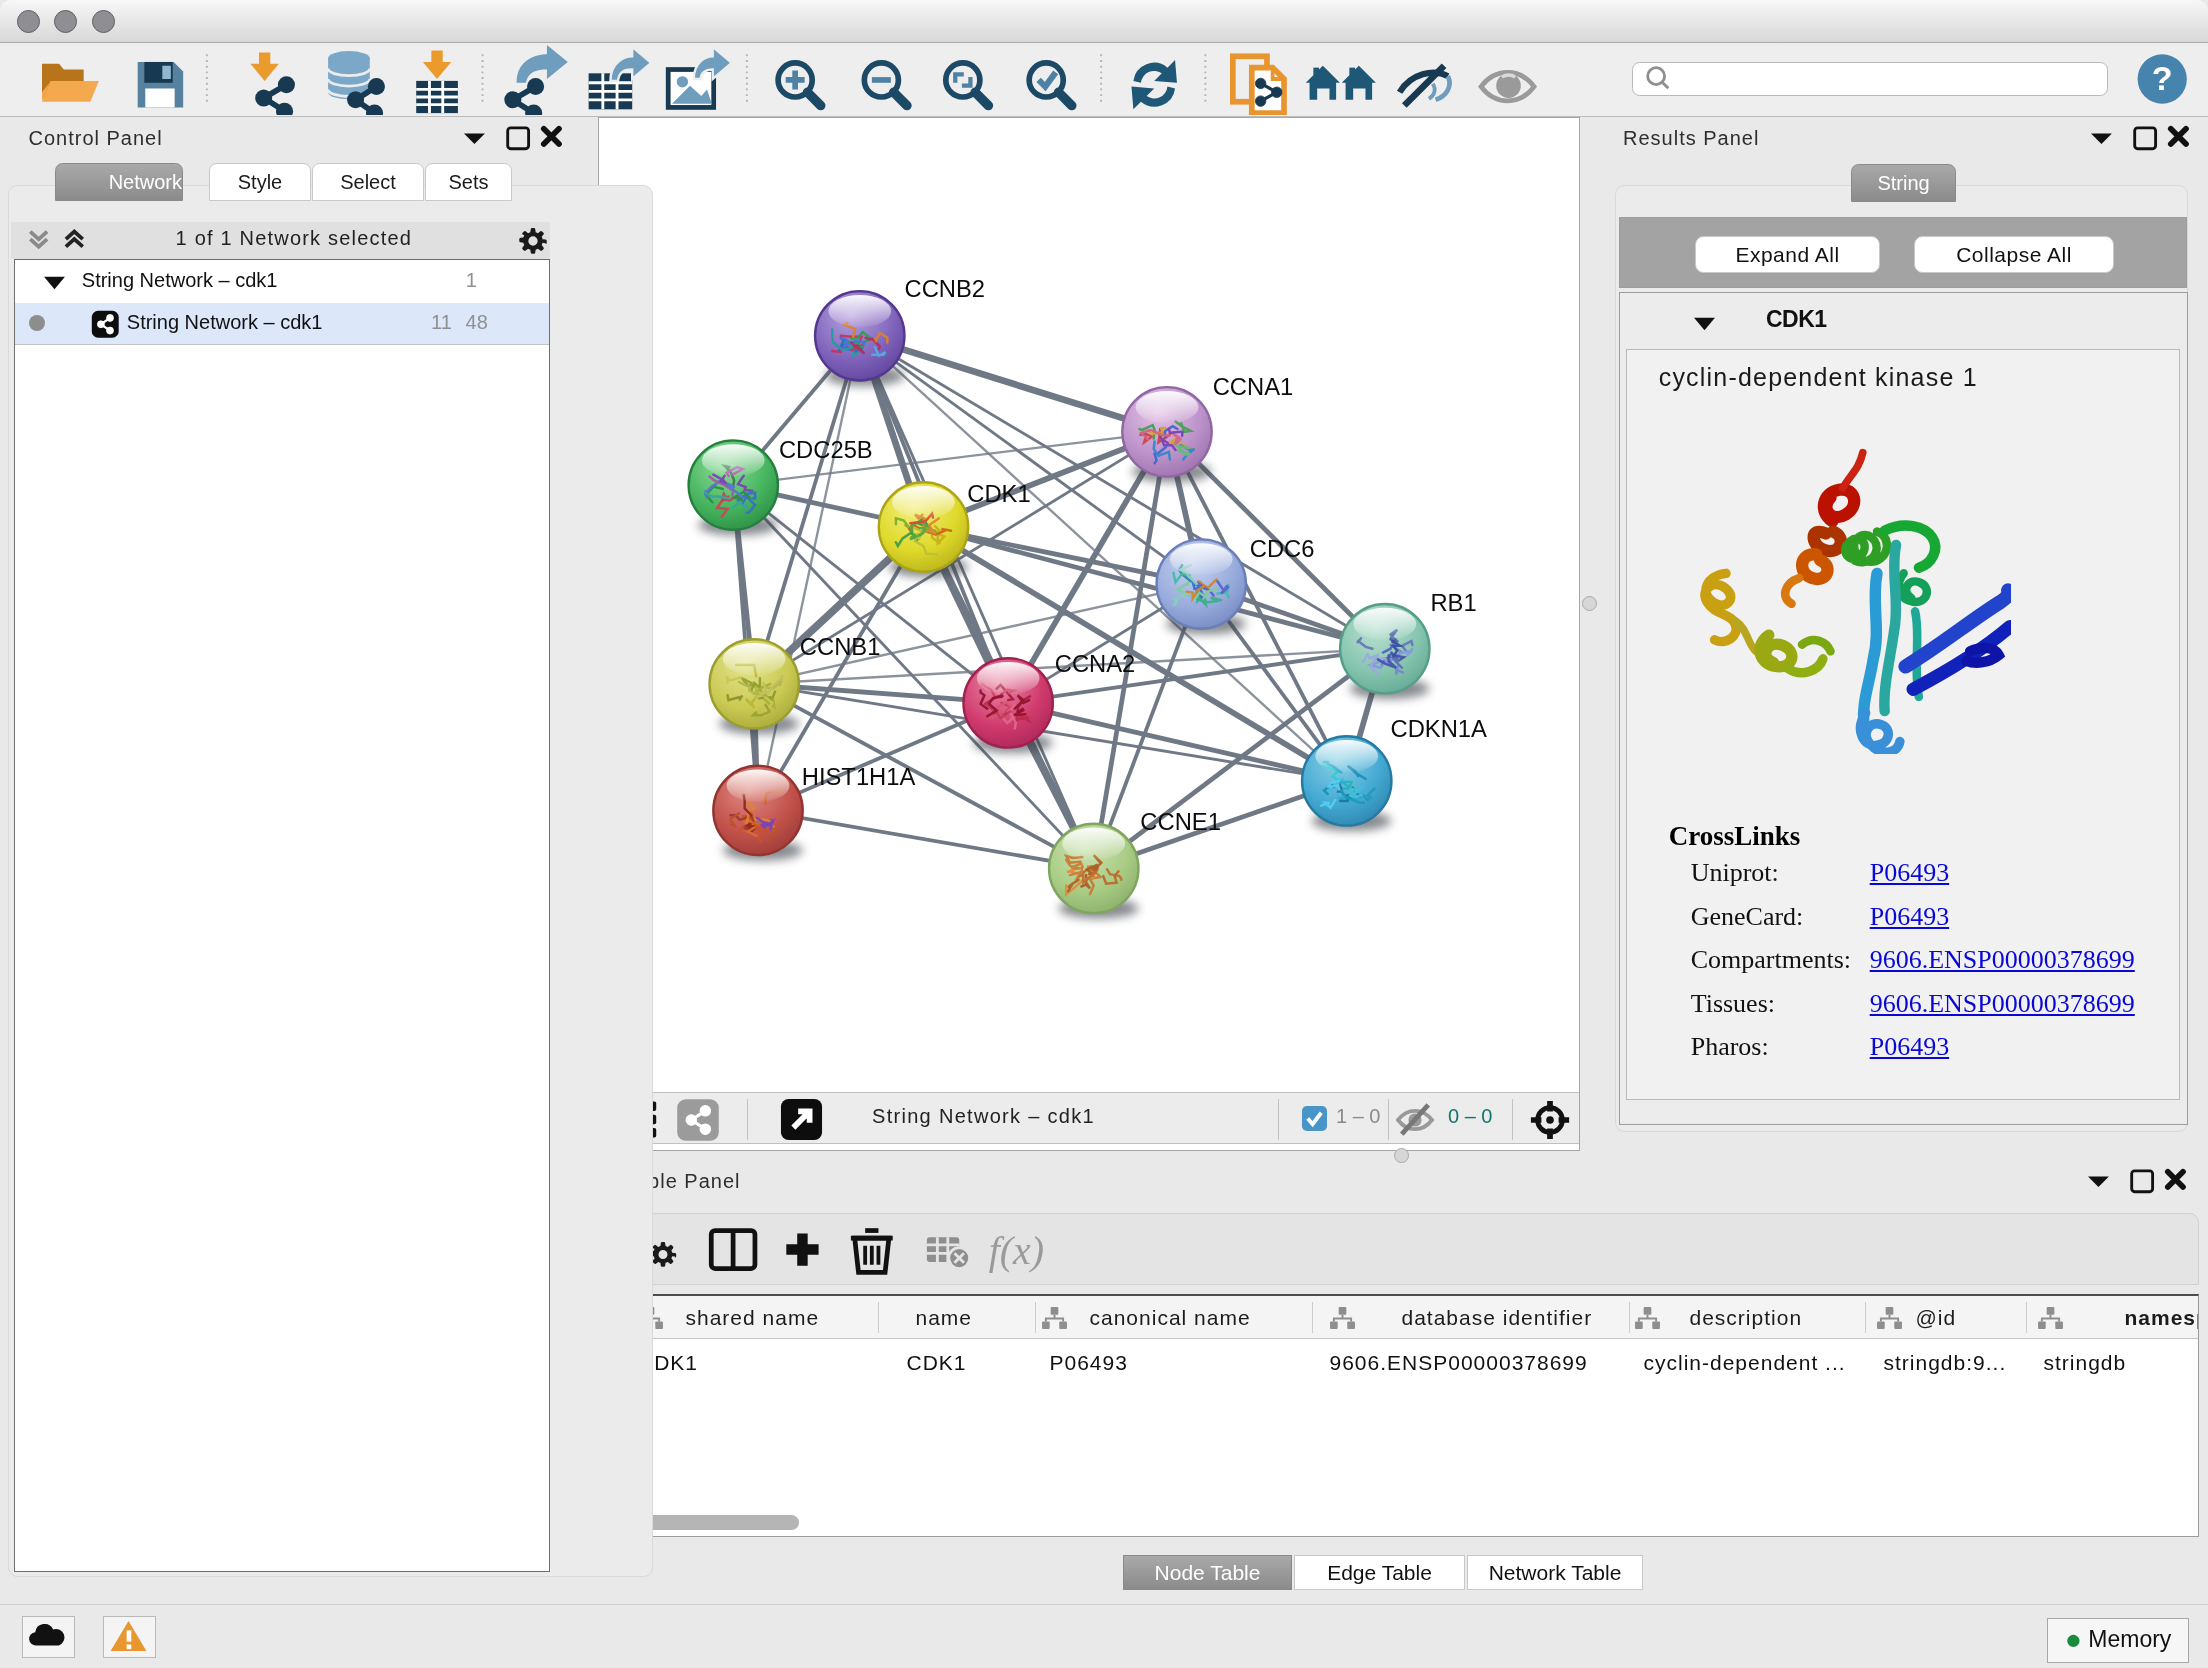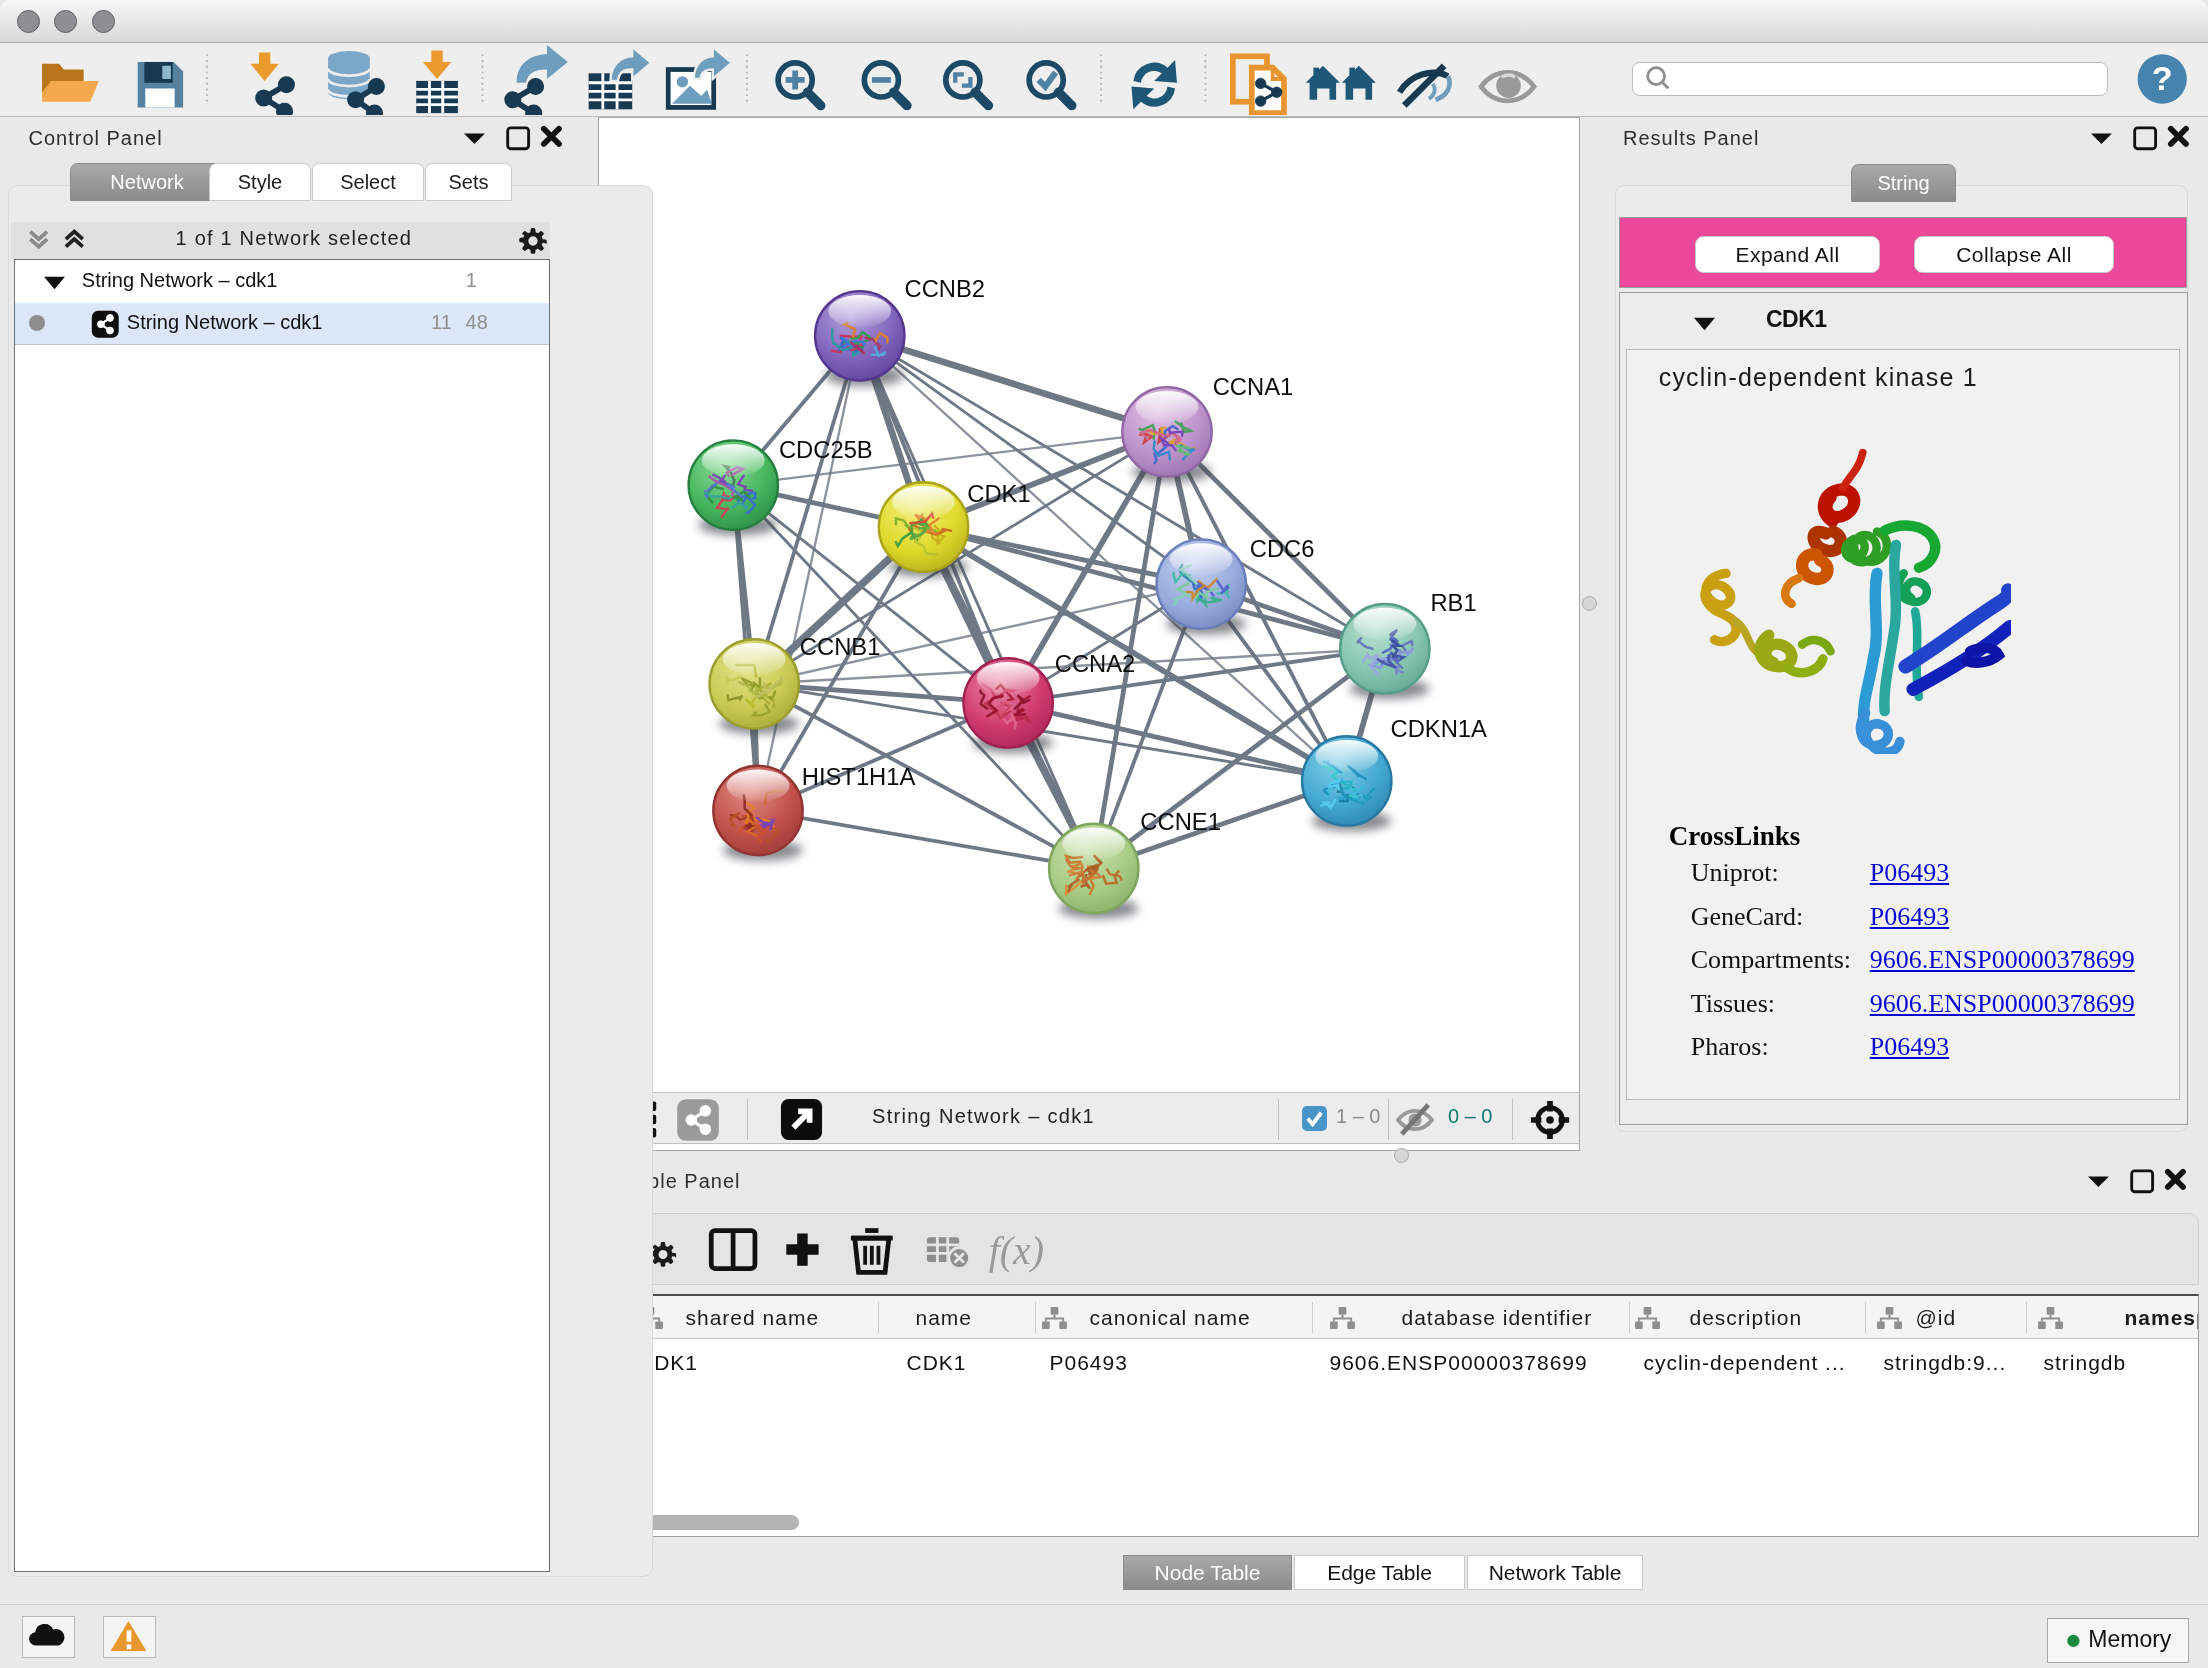--- a/index.html
+++ b/index.html
@@ -43,21 +43,21 @@
 
 #rpanel { position:absolute; left:1600px; top:117px; width:609px; height:1034px; }
 #rbox { position:absolute; left:1615px; top:185px; width:573px; height:947px;
   background:#ebebeb; border:1px solid #d9d9d9; border-radius:9.5px; }
 #rtab { position:absolute; left:1851px; top:164px; width:105px; height:38px;
   background:linear-gradient(#a9a9a9,#8b8b8b); color:#fff; font-size:20px;
   text-align:center; line-height:36px; border-radius:7.6px 7.6px 0 0; border:1px solid #8a8a8a; }
 .rbtn { position:absolute; top:18px; height:37px; background:#fff; border:1px solid #c9c9c9;
   border-radius:8.6px; font-size:21px; letter-spacing:0.5px; text-align:center; line-height:35px; color:#111; }
 #rbox1 { position:absolute; left:1619px; top:217px; width:568px; height:71px;
-  border:1.9px solid #9d9d9d; background:#ec4899; }
+  border:1.9px solid #9d9d9d; background:#a3a3a3; }
 #rbox2 { position:absolute; left:1619px; top:292px; width:569px; height:833px;
   border:1.9px solid #9d9d9d; background:#ececec; }
 #rinner { position:absolute; left:5.7px; top:56px; width:554px; height:751px;
   background:#f1f1f1; border:1px solid #b9b9b9; }
 .serif { font-family:"Liberation Serif", serif; }
 .xl-label { font-size:26px; color:#111; }
 .xl-link { font-size:26px; color:#0908d6; text-decoration:underline; }
 
 #tpanel { position:absolute; left:599px; top:1162px; width:1609px; height:399px; }
 #ttool { position:absolute; left:1.9px; top:51px; width:1598px; height:72px;
@@ -298,21 +298,21 @@
 </svg>
 </div>
 </div>
 <div id="cpanel">
   <div class="ptitle abs" style="left:28.5px;top:9.5px;">Control Panel</div>
   <svg class="abs" width="114" height="28.5" viewBox="0 0 120 30" style="left:464px;top:6.7px;">
     <path d="M0 10 L22 10 L11 21 Z" fill="#111"></path>
     <rect x="46" y="4" width="22" height="22" rx="3" fill="none" stroke="#111" stroke-width="3"></rect>
     <path d="M84 5 L100 21 M100 5 L84 21" stroke="#111" stroke-width="6" stroke-linecap="round"></path>
   </svg>
-  <div class="tab tabsel" style="left:70px;width:154px;">Network</div>
+  <div class="tab tabsel" style="left:55px;width:128px;text-align:right;">Network</div>
   <div class="tab" style="left:209px;width:102px;">Style</div>
   <div class="tab" style="left:312px;width:112px;">Select</div>
   <div class="tab" style="left:425px;width:87px;">Sets</div>
   <div id="cbox">
     <div id="cband">
       <svg class="abs" width="76" height="30" viewBox="0 0 80 32" style="left:15px;top:3.8px;">
         <g stroke="#8a8a8a" stroke-width="4" fill="none">
             <path d="M4 6 L13 14 L22 6 M4 14 L13 22 L22 14"></path>
           </g>
         <g stroke="#222" stroke-width="4" fill="none">

